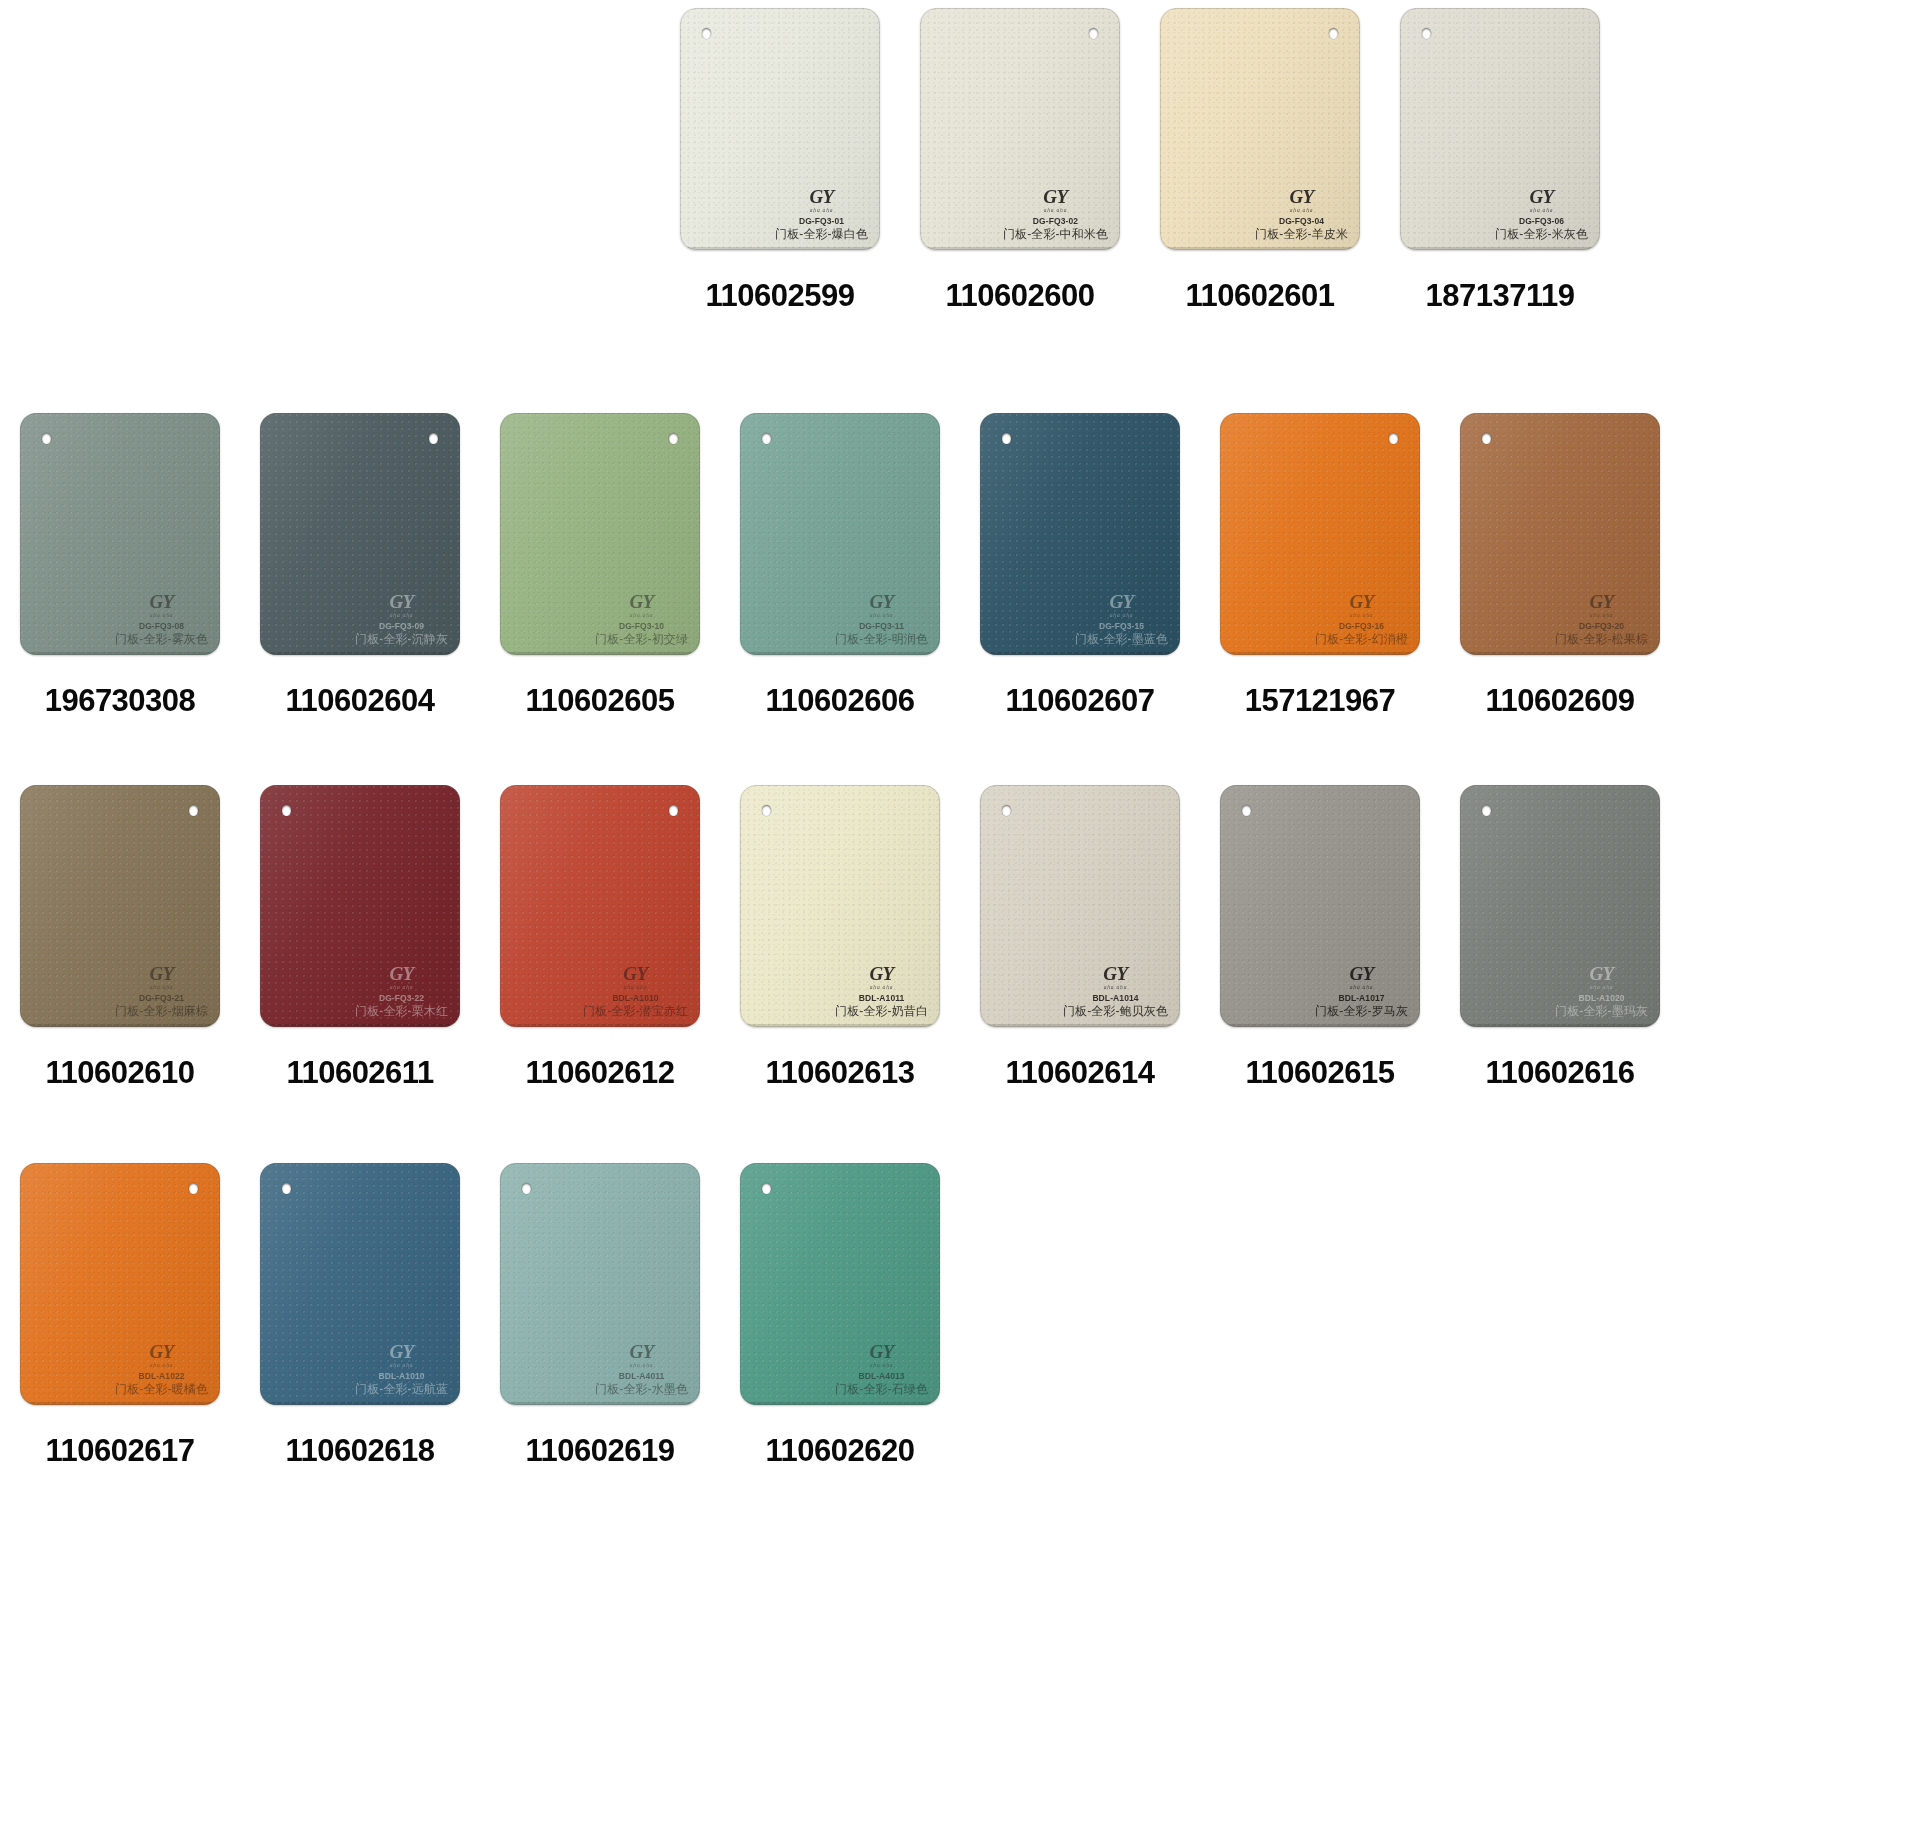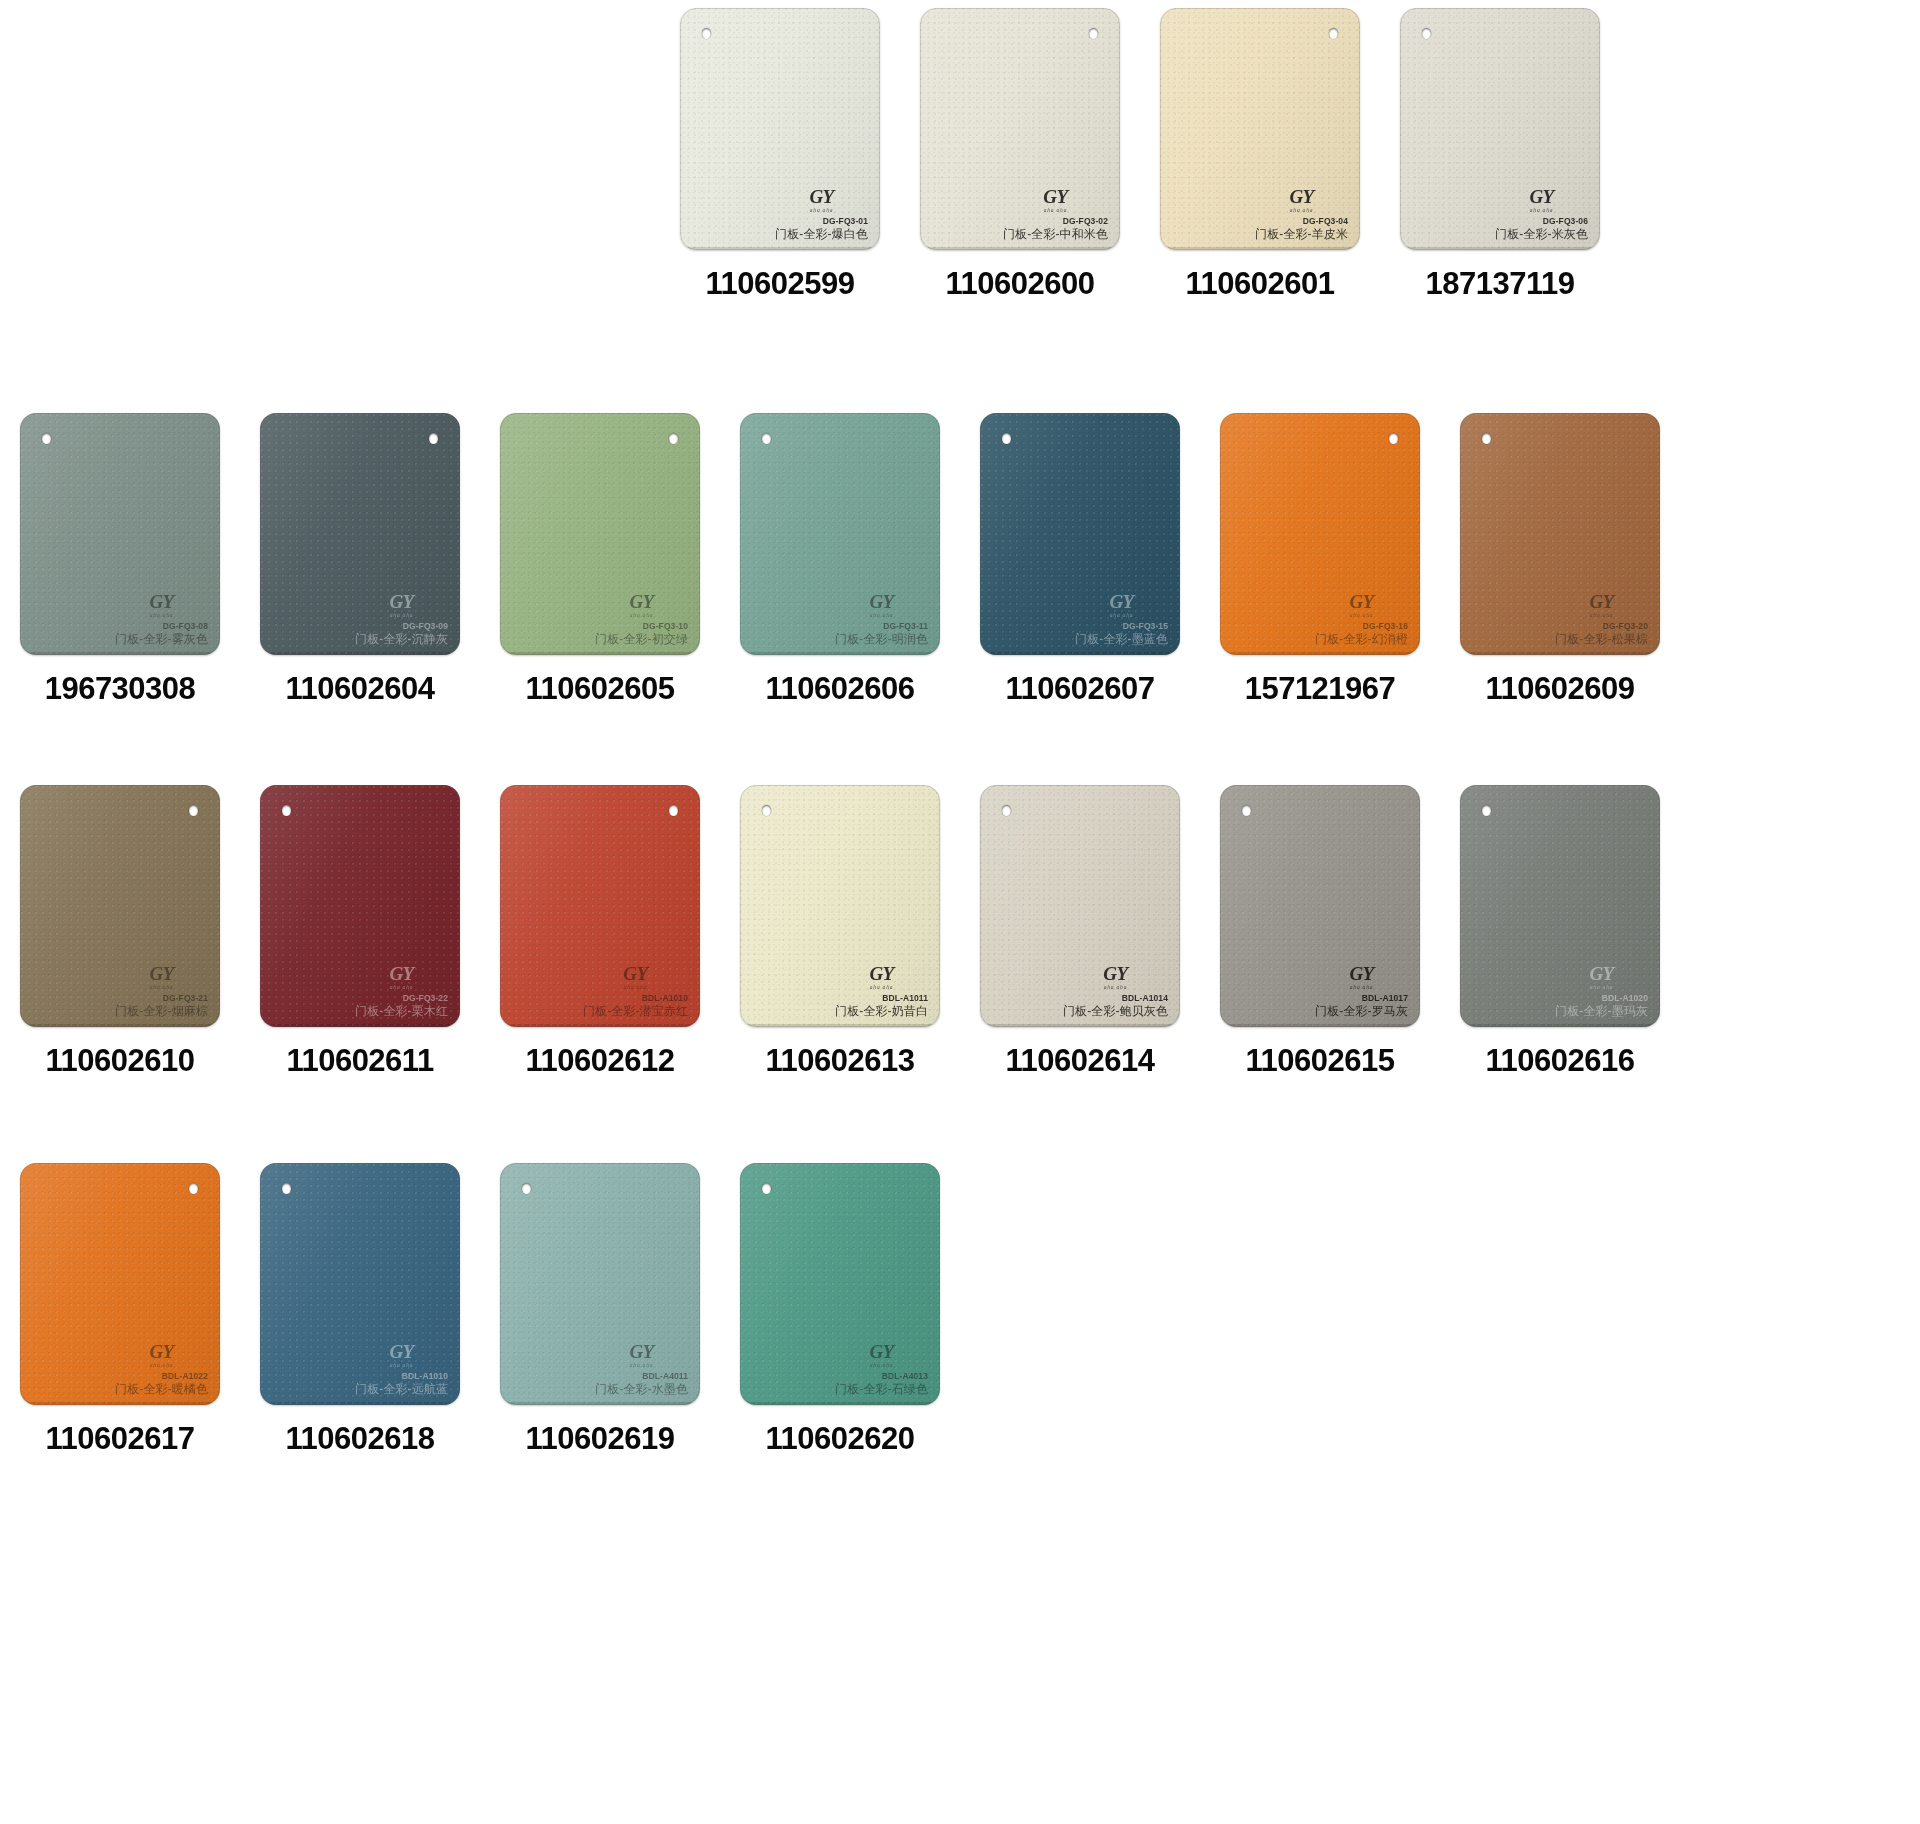--- a/index.html
+++ b/index.html
@@ -131,38 +131,37 @@
     letter-spacing: 0.8px;
     opacity: 0.85;
     margin-bottom: 2px;
   }
   .chip-print .code {
     font-family: "Liberation Sans", sans-serif;
     font-size: 8.5px;
     font-weight: 600;
     letter-spacing: 0.1px;
     white-space: nowrap;
-    text-align: right;
   }
   .chip-print .desc {
     font-family: "Liberation Sans", sans-serif;
     font-size: 12px;
     letter-spacing: 0.1px;
     white-space: nowrap;
     margin-top: 1px;
   }
 
   
   .chip-print.ink-dark  { color: rgba(25,22,20,0.88); }
   .chip-print.ink-light { color: rgba(255,255,255,0.40); }
   .chip-print.ink-mid   { color: rgba(20,18,16,0.45); }
 
   
   .catalog-number {
-    margin-top: 16px;
+    margin-top: 28px;
     font-family: "Liberation Sans", sans-serif;
     font-size: 31px;
     font-weight: 700;
     color: #0a0a0a;
     letter-spacing: -0.5px;
     white-space: nowrap;
   }
 </style>
 </head>
 <body>

